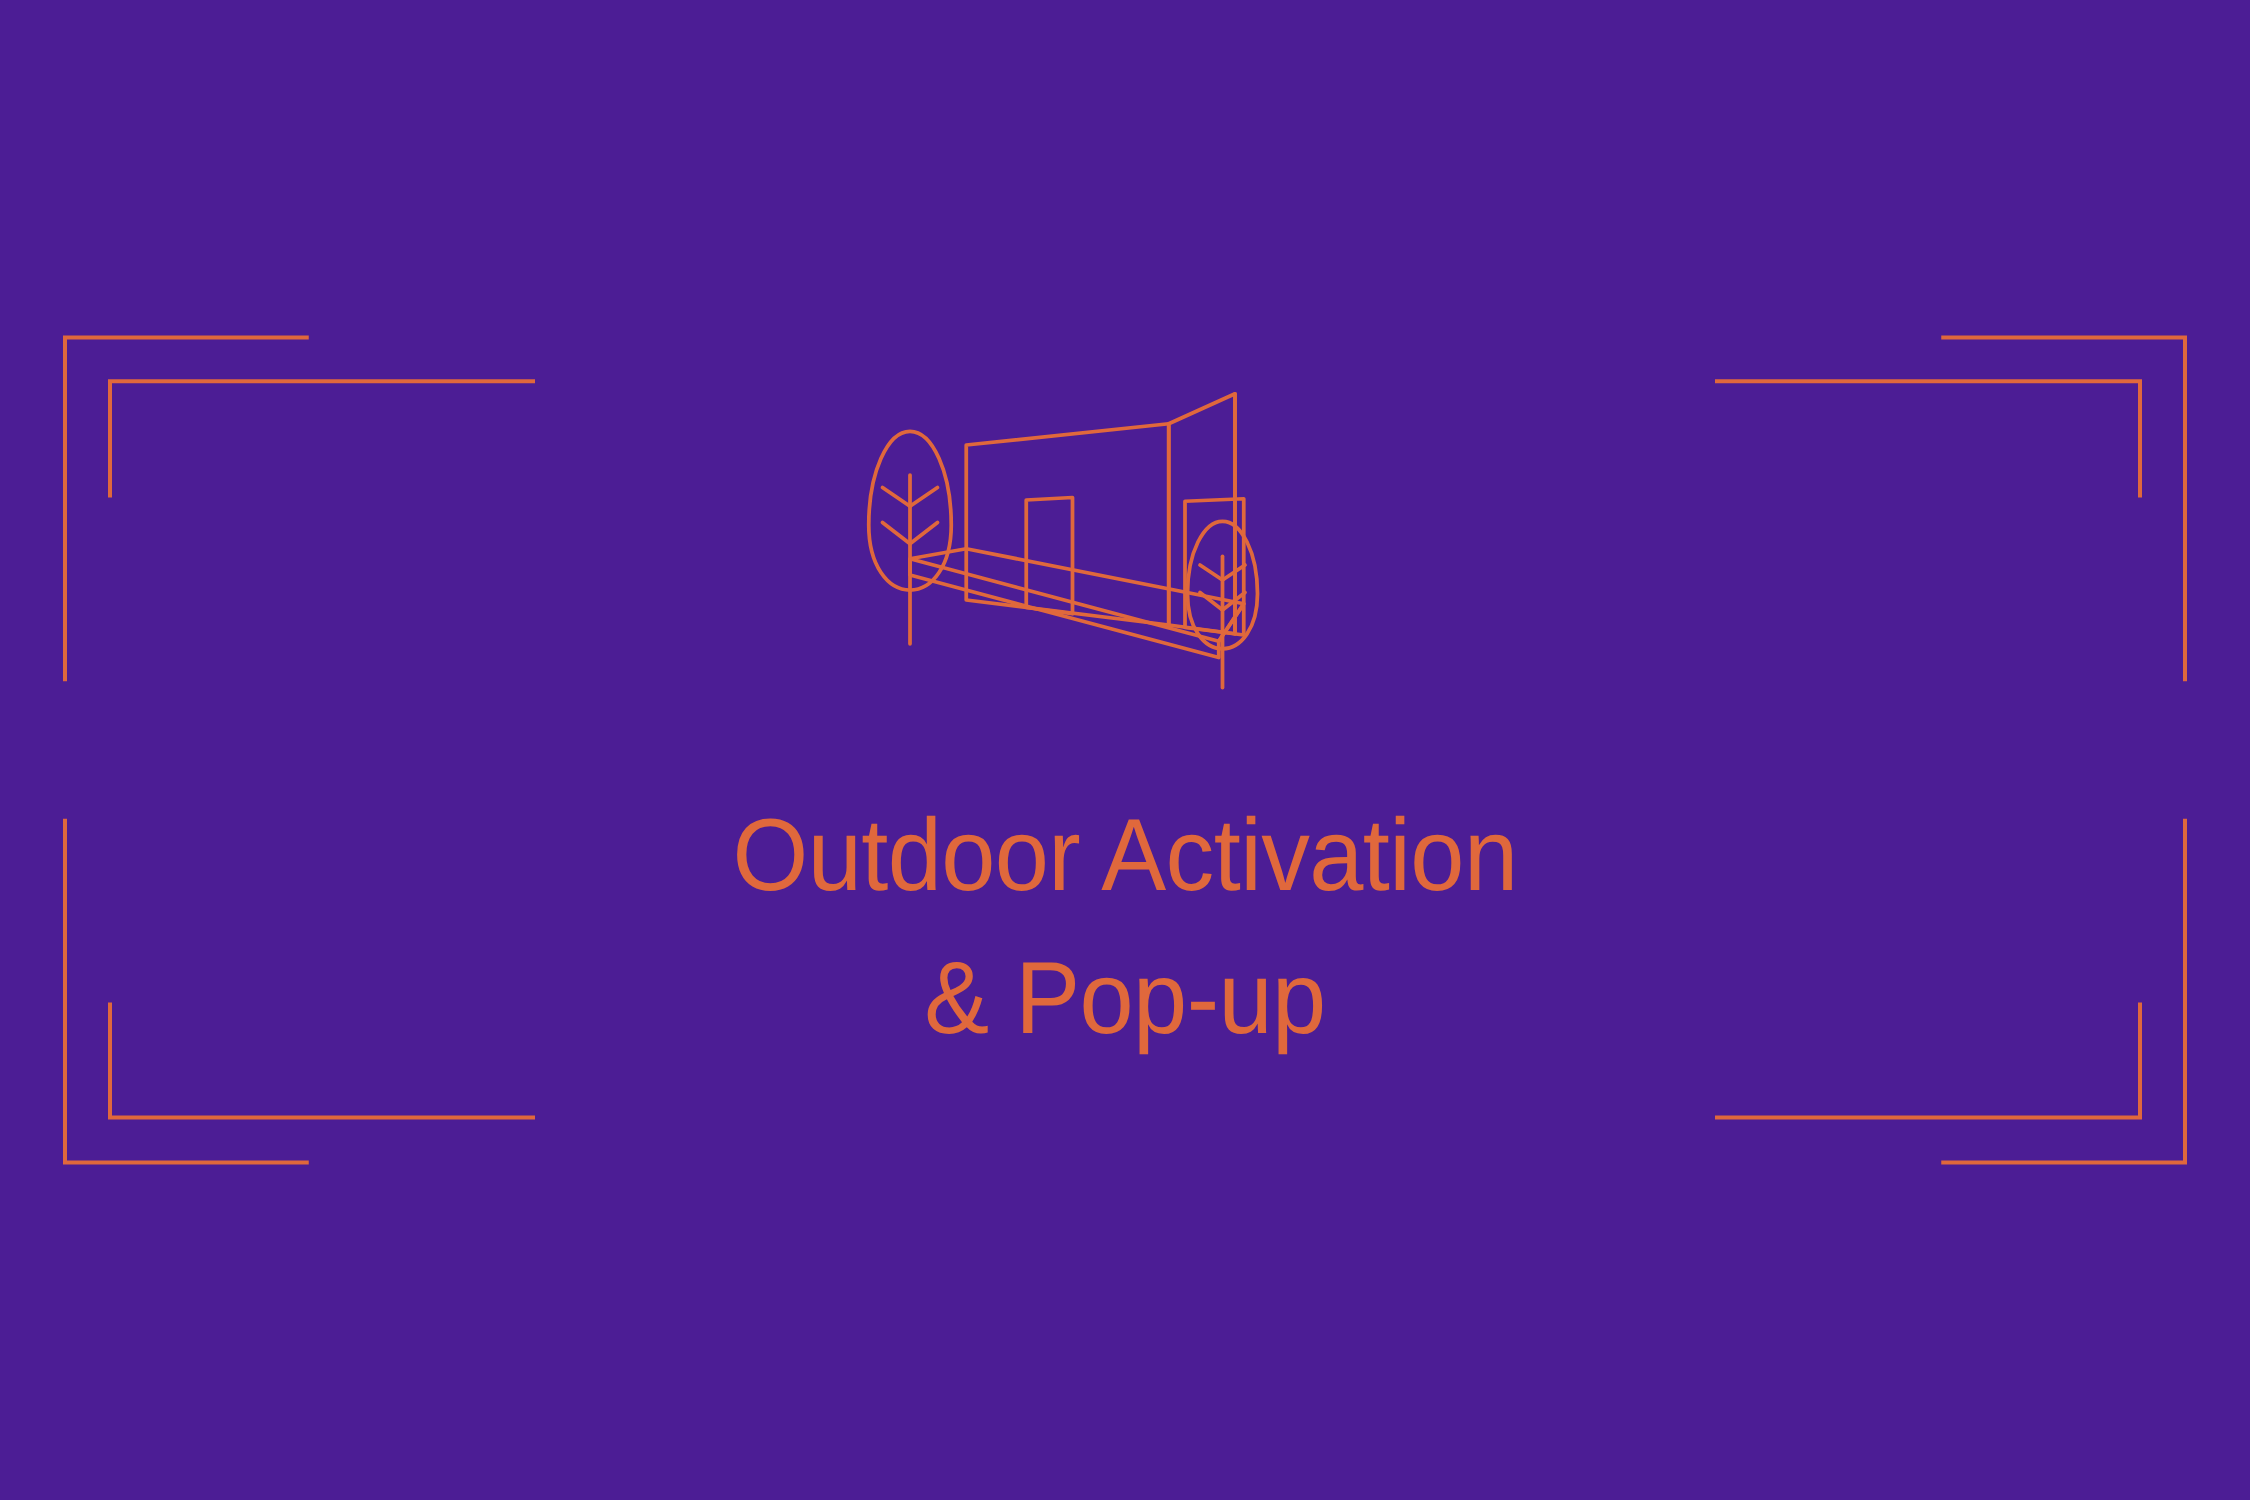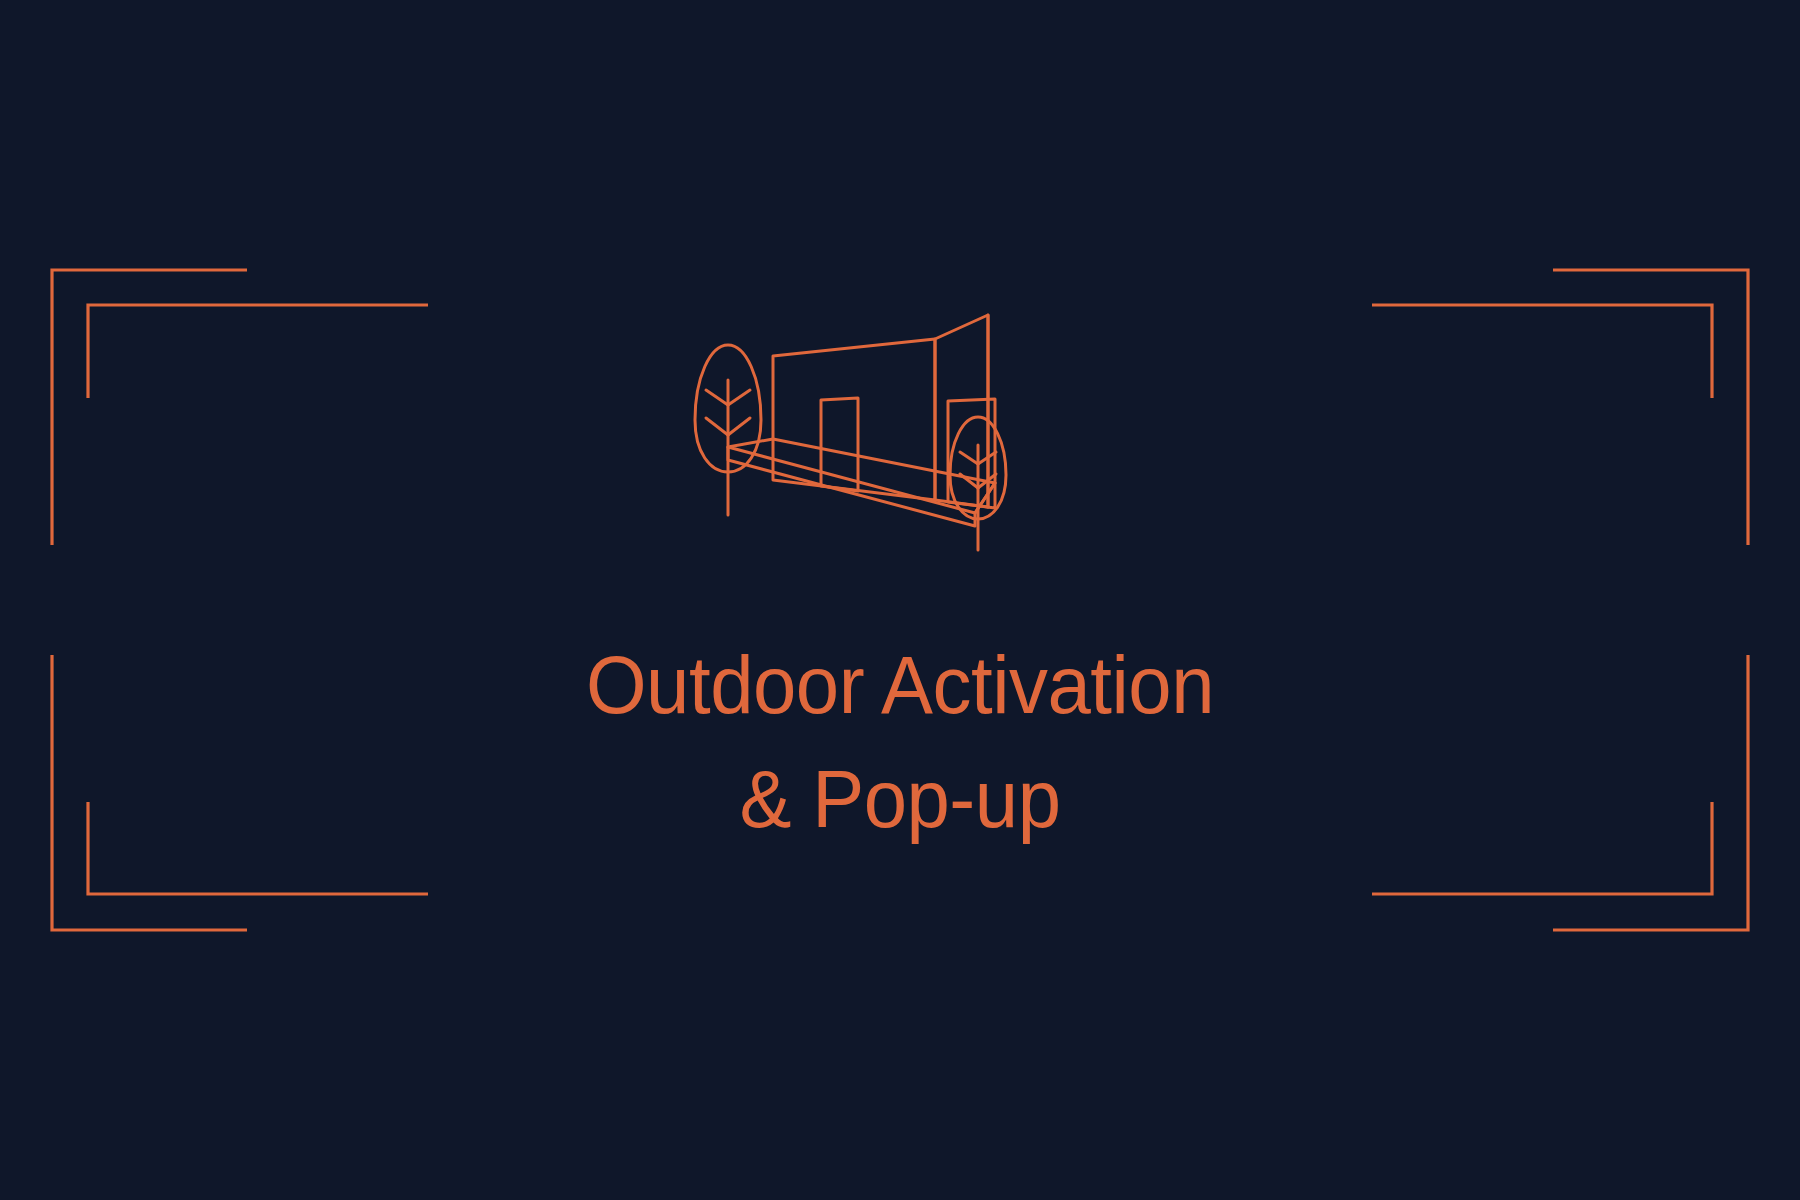--- a/index.html
+++ b/index.html
@@ -12,21 +12,21 @@
     width: 1800px;
     height: 1200px;
     overflow: hidden;
     font-family: "Liberation Sans", sans-serif;
   }
 
   #card {
     position: relative;
     width: 1800px;
     height: 1200px;
-    background: #0f172a;
+    background: #4c1d95;
   }
 
   
   #frame {
     position: absolute;
     left: 0;
     top: 0;
     width: 1800px;
     height: 1200px;
     pointer-events: none;

